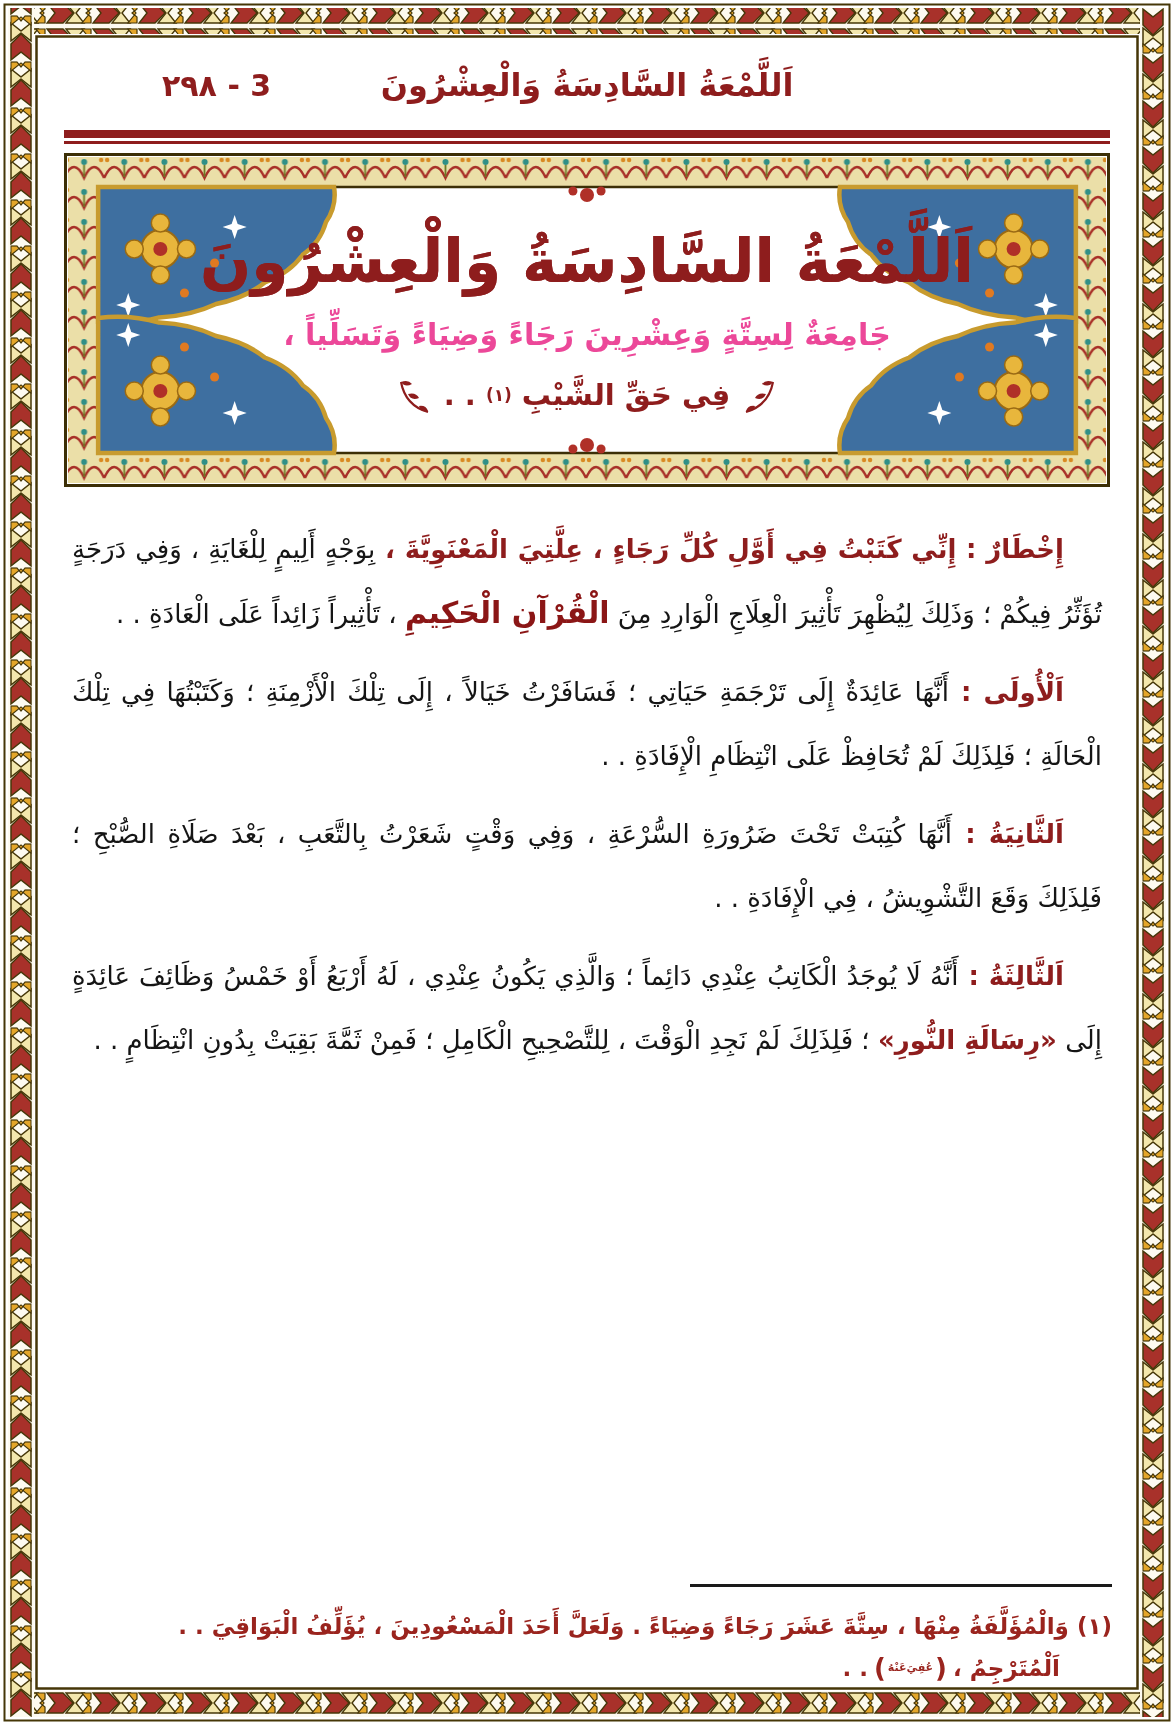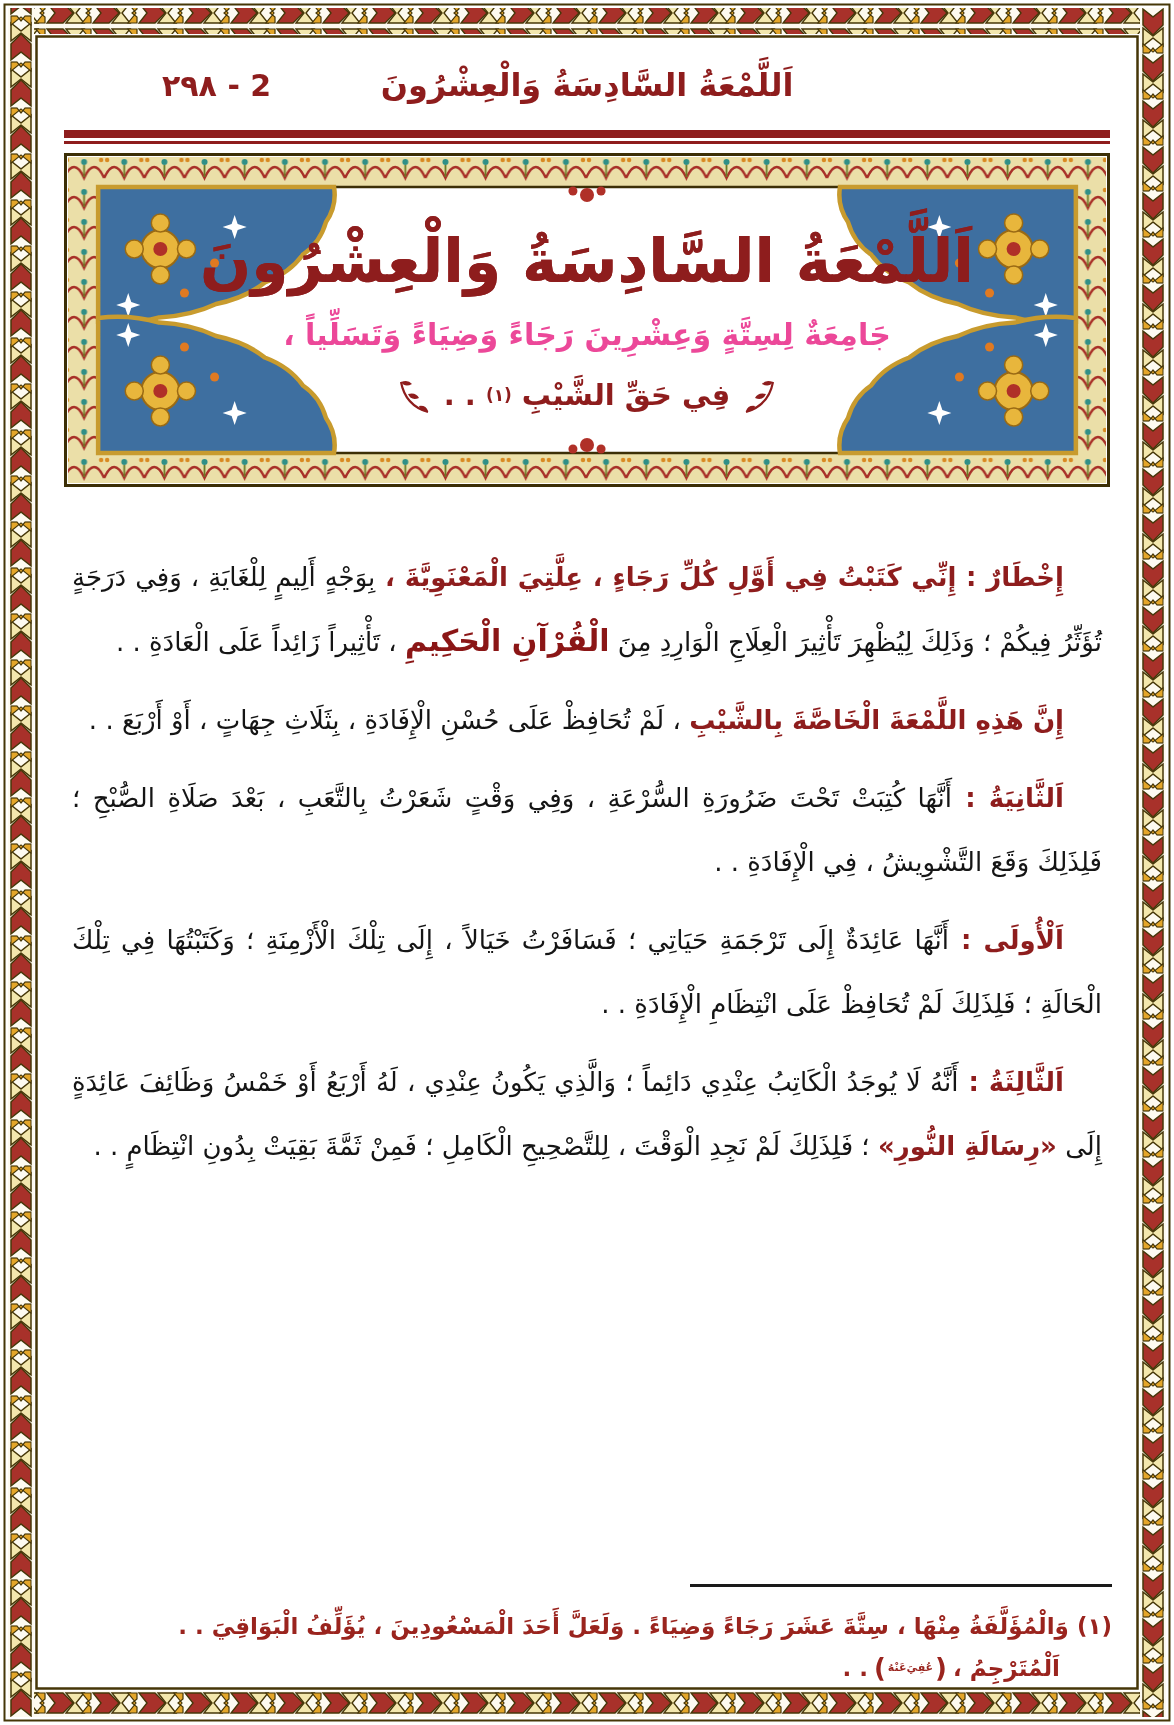--- a/index.html
+++ b/index.html
@@ -61,21 +61,20 @@
     display:flex;align-items:center;gap:10px;
   }
   .dedication sup{font-size:17px;}
   
   .body-text{
     padding:30px 10px 0 10px;
     height:980px;
     overflow:hidden;
     font-size:26px;
     color:#151515;
-    margin-top:28px;
   }
   .body-text p{
     margin:0 0 14px 0;
     line-height:64px;
     text-align:justify;
     text-indent:38px;
   }
   .seg-black{color:#151515;}
   .seg-red{color:#8e1d1d;font-weight:bold;}
   .seg-bigred{color:#8b1616;font-weight:bold;font-size:30px;}
@@ -130,21 +129,21 @@
     <g transform="translate(1166,8) rotate(90)">
         <rect width="1709" height="26" fill="url(#chainH)"></rect>
       </g>
     <rect x="36.5" y="36.5" width="1101" height="1652" fill="none" stroke="#453607" stroke-width="2.5"></rect>
   </svg>
 
   <div class="content">
 
     <div class="header">
       <h2 class="header-title">اَللَّمْعَةُ السَّادِسَةُ وَالْعِشْرُونَ</h2>
-      <span class="page-number"><bdo dir="ltr">٢٩٨ - 2</bdo></span>
+      <span class="page-number"><bdo dir="ltr">٢٩٨ - 3</bdo></span>
     </div>
 
     <div class="rule-wrap">
       <div class="rule-thick"></div>
       <div class="rule-thin"></div>
     </div>
 
     <div class="title-box">
       <svg class="title-frame" width="100%" height="100%" viewBox="0 0 1042 334" preserveAspectRatio="none" aria-hidden="true">
         <defs>
@@ -215,23 +214,22 @@
             <path d="M33 8 q-7 -3 -11 2 q7 4 11 -2 Z" fill="#8e1d1d"></path>
             <path d="M26 20 q-8 -2 -11 4 q8 3 11 -4 Z" fill="#8e1d1d"></path>
             <path d="M15 32 q-7 -1 -9 5 q7 2 9 -5 Z" fill="#8e1d1d"></path>
           </svg>
         </div>
       </div>
     </div>
 
     <div class="body-text">
         <p><span class="seg-red">إِخْطَارٌ : إِنِّي كَتَبْتُ فِي أَوَّلِ كُلِّ رَجَاءٍ ، عِلَّتِيَ الْمَعْنَوِيَّةَ ، </span><span class="seg-black">بِوَجْهٍ أَلِيمٍ لِلْغَايَةِ ، وَفِي دَرَجَةٍ تُؤَثِّرُ فِيكُمْ ؛ وَذَلِكَ لِيُظْهِرَ تَأْثِيرَ الْعِلَاجِ الْوَارِدِ مِنَ </span><span class="seg-bigred">الْقُرْآنِ الْحَكِيمِ</span><span class="seg-black"> ، تَأْثِيراً زَائِداً عَلَى الْعَادَةِ . .</span></p>
-        <p><span class="seg-red">إِنَّ هَذِهِ اللَّمْعَةَ الْخَاصَّةَ بِالشَّيْبِ</span><span class="seg-black"> ، لَمْ تُحَافِظْ عَلَى حُسْنِ الْإِفَادَةِ ، بِثَلَاثِ جِهَاتٍ ، أَوْ أَرْبَعَ . .</span></p>
+        <p><span class="seg-red">اَلْأُولَى : </span><span class="seg-black">أَنَّهَا عَائِدَةٌ إِلَى تَرْجَمَةِ حَيَاتِي ؛ فَسَافَرْتُ خَيَالاً ، إِلَى تِلْكَ الْأَزْمِنَةِ ؛ وَكَتَبْتُهَا فِي تِلْكَ الْحَالَةِ ؛ فَلِذَلِكَ لَمْ تُحَافِظْ عَلَى انْتِظَامِ الْإِفَادَةِ . .</span></p>
         <p><span class="seg-red">اَلثَّانِيَةُ : </span><span class="seg-black">أَنَّهَا كُتِبَتْ تَحْتَ ضَرُورَةِ السُّرْعَةِ ، وَفِي وَقْتٍ شَعَرْتُ بِالتَّعَبِ ، بَعْدَ صَلَاةِ الصُّبْحِ ؛ فَلِذَلِكَ وَقَعَ التَّشْوِيشُ ، فِي الْإِفَادَةِ . .</span></p>
-        <p><span class="seg-red">اَلْأُولَى : </span><span class="seg-black">أَنَّهَا عَائِدَةٌ إِلَى تَرْجَمَةِ حَيَاتِي ؛ فَسَافَرْتُ خَيَالاً ، إِلَى تِلْكَ الْأَزْمِنَةِ ؛ وَكَتَبْتُهَا فِي تِلْكَ الْحَالَةِ ؛ فَلِذَلِكَ لَمْ تُحَافِظْ عَلَى انْتِظَامِ الْإِفَادَةِ . .</span></p>
         <p><span class="seg-red">اَلثَّالِثَةُ : </span><span class="seg-black">أَنَّهُ لَا يُوجَدُ الْكَاتِبُ عِنْدِي دَائِماً ؛ وَالَّذِي يَكُونُ عِنْدِي ، لَهُ أَرْبَعُ أَوْ خَمْسُ وَظَائِفَ عَائِدَةٍ إِلَى </span><span class="seg-red">«رِسَالَةِ النُّورِ»</span><span class="seg-black"> ؛ فَلِذَلِكَ لَمْ نَجِدِ الْوَقْتَ ، لِلتَّصْحِيحِ الْكَامِلِ ؛ فَمِنْ ثَمَّةَ بَقِيَتْ بِدُونِ انْتِظَامٍ . .</span></p>
       </div>
 
     <div class="footnote">
       <div class="footnote-sep"></div>
       <p class="footnote-text">(١) وَالْمُؤَلَّفَةُ مِنْهَا ، سِتَّةَ عَشَرَ رَجَاءً وَضِيَاءً . وَلَعَلَّ أَحَدَ الْمَسْعُودِينَ ، يُؤَلِّفُ الْبَوَاقِيَ . .</p>
       <div class="footnote-sign">
         <span>اَلْمُتَرْجِمُ ،</span>
         <span class="seal-wrap">
           <span class="paren">(</span>

